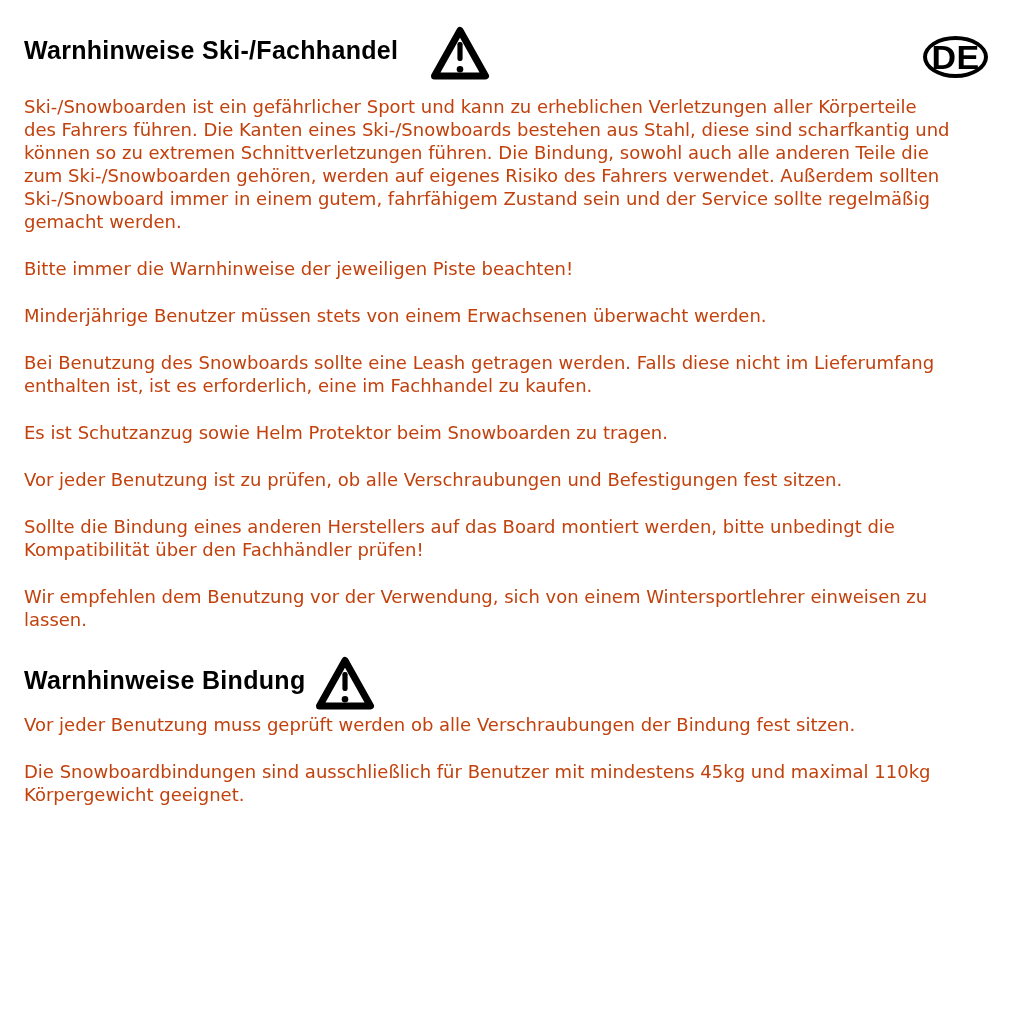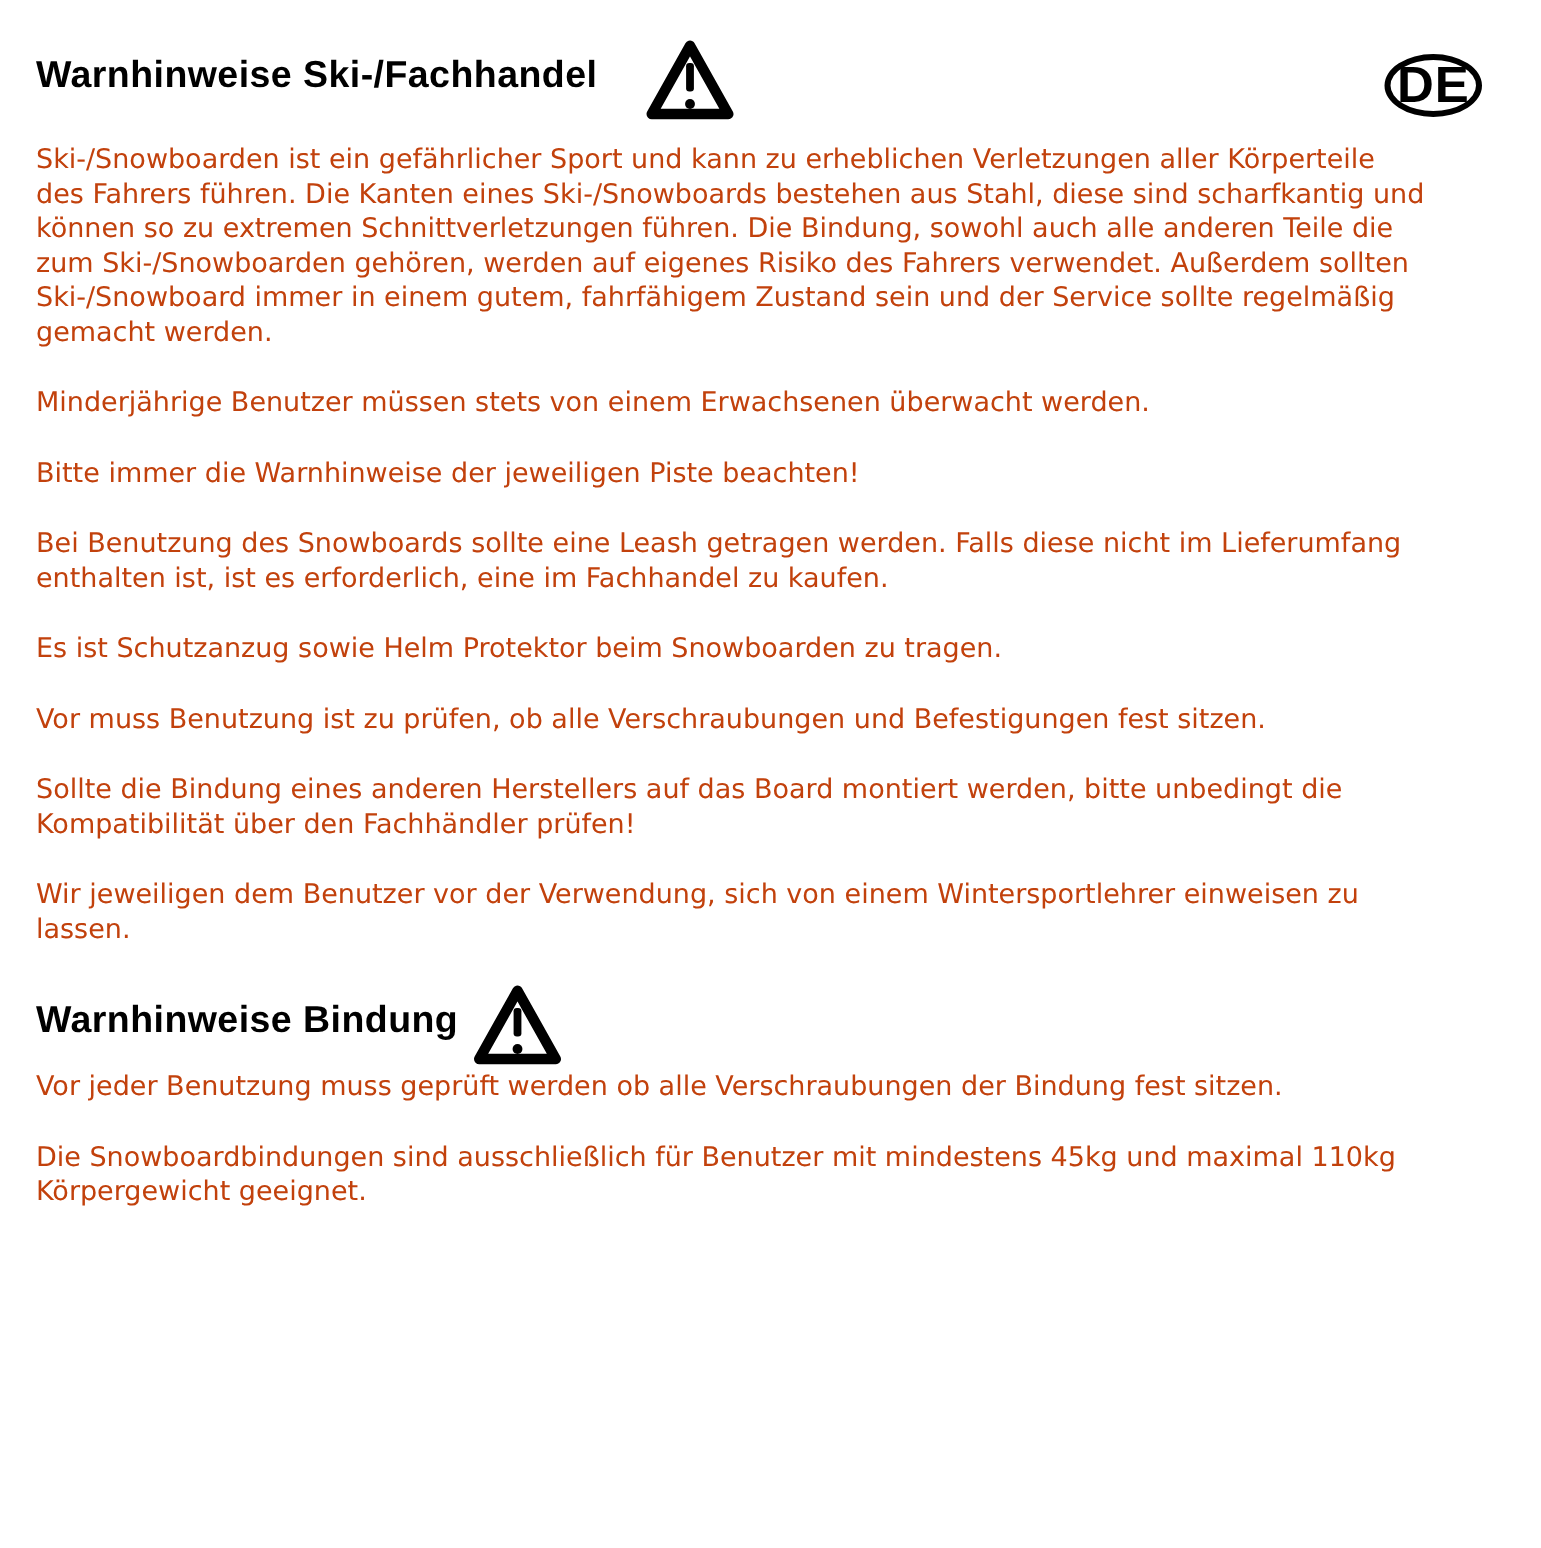--- a/index.html
+++ b/index.html
@@ -93,29 +93,29 @@
       </svg>
     </span>
   </div>
 
   <p class="para lead">Ski-/Snowboarden ist ein gefährlicher Sport und kann zu erheblichen Verletzungen aller Körperteile
 des Fahrers führen. Die Kanten eines Ski-/Snowboards bestehen aus Stahl, diese sind scharfkantig und
 können so zu extremen Schnittverletzungen führen. Die Bindung, sowohl auch alle anderen Teile die
 zum Ski-/Snowboarden gehören, werden auf eigenes Risiko des Fahrers verwendet. Außerdem sollten
 Ski-/Snowboard immer in einem gutem, fahrfähigem Zustand sein und der Service sollte regelmäßig
 gemacht werden.</p>
+  <p class="para">Bitte immer die Warnhinweise der jeweiligen Piste beachten!</p>
   <p class="para">Minderjährige Benutzer müssen stets von einem Erwachsenen überwacht werden.</p>
-  <p class="para">Bitte immer die Warnhinweise der jeweiligen Piste beachten!</p>
   <p class="para">Bei Benutzung des Snowboards sollte eine Leash getragen werden. Falls diese nicht im Lieferumfang
 enthalten ist, ist es erforderlich, eine im Fachhandel zu kaufen.</p>
   <p class="para">Es ist Schutzanzug sowie Helm Protektor beim Snowboarden zu tragen.</p>
-  <p class="para">Vor muss Benutzung ist zu prüfen, ob alle Verschraubungen und Befestigungen fest sitzen.</p>
+  <p class="para">Vor jeder Benutzung ist zu prüfen, ob alle Verschraubungen und Befestigungen fest sitzen.</p>
   <p class="para">Sollte die Bindung eines anderen Herstellers auf das Board montiert werden, bitte unbedingt die
 Kompatibilität über den Fachhändler prüfen!</p>
-  <p class="para">Wir jeweiligen dem Benutzer vor der Verwendung, sich von einem Wintersportlehrer einweisen zu
+  <p class="para">Wir empfehlen dem Benutzung vor der Verwendung, sich von einem Wintersportlehrer einweisen zu
 lassen.</p>
 
   <div class="section-header second">
     <h1 class="section-title">Warnhinweise Bindung</h1>
     <span class="tri">
       <svg width="60" height="58" viewBox="0 0 60 58" aria-hidden="true">
         <path d="M30 5.5 L55.5 51 L4.5 51 Z" fill="none" stroke="#000000" stroke-width="7" stroke-linejoin="round"></path>
         <rect x="27.4" y="17" width="5.2" height="19" rx="2.2" fill="#000000"></rect>
         <circle cx="30" cy="44.3" r="3.3" fill="#000000"></circle>
       </svg>

